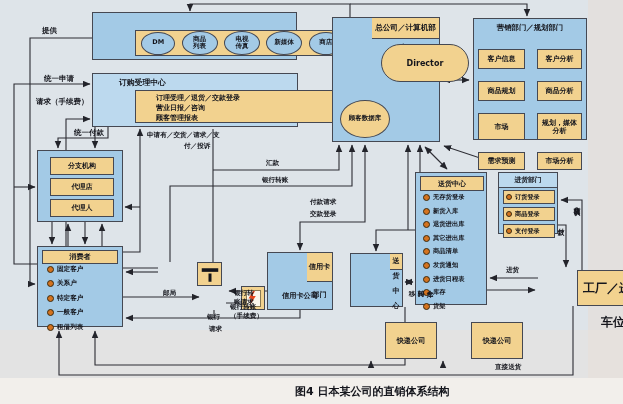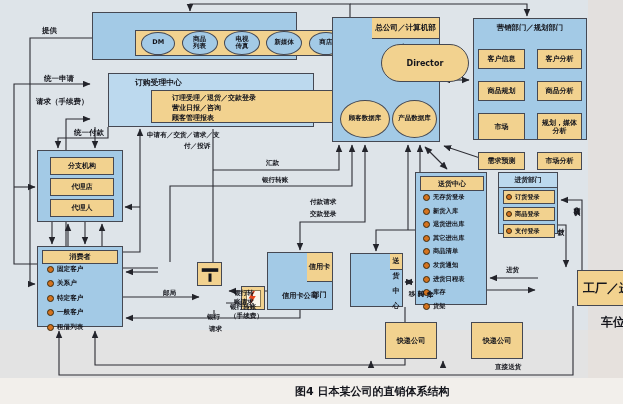--- a/index.html
+++ b/index.html
@@ -93,34 +93,33 @@
       <div class="oval" style="width:32px;height:21px;">DM</div>
       <div class="oval" style="width:34px;height:22px;">商品
 列表</div>
       <div class="oval" style="width:34px;height:22px;">电视
 传真</div>
       <div class="oval" style="width:34px;height:22px;">新媒体</div>
       <div class="oval" style="width:32px;height:21px;">商店</div>
     </div>
   </div>
 
-  <div class="box lblue" style="left:108px;top:73px;width:206px;height:54px;">
+  <div class="box lblue" style="left:92px;top:73px;width:206px;height:54px;">
     <div style="font-weight:bold;font-size:7.8px;padding:3px 0 0 26px;">订购受理中心</div>
     <div class="box tan" style="left:3px;top:16px;width:198px;height:33px;padding:2px 0 16px 20px;">
       <div style="font-weight:bold;font-size:7px;line-height:10px;">订理受理／退货／交款登录</div>
       <div style="font-weight:bold;font-size:7px;line-height:10px;">营业日报／咨询</div>
       <div style="font-weight:bold;font-size:7px;line-height:10px;">顾客管理报表</div>
     </div>
   </div>
 
   <div class="box blue" style="left:332px;top:17px;width:108px;height:125px;">
     <div class="tan hdr" style="border-bottom:1.2px solid #454852;height:20px;line-height:20px;font-size:7.6px;">总公司／计算机部门</div>
     <div class="box tan" style="left:9px;top:26px;width:88px;height:38px;border-radius:19px;display:flex;align-items:center;justify-content:center;font-weight:bold;font-size:8px;">Director</div>
     <div class="oval" style="position:absolute;left:7px;top:82px;width:48px;height:36px;background:#f2d28f;">顾客数据库</div>
-    <div class="oval" style="position:absolute;left:59px;top:82px;width:43px;height:36px;background:#f2d28f;">产品数据库</div>
   </div>
 
   <div class="box blue" style="left:473px;top:18px;width:114px;height:122px;">
     <div class="hdr" style="font-size:7.4px;height:17px;line-height:18px;">营销部门／规划部门</div>
     <div style="position:absolute;left:4px;top:18px;right:4px;bottom:4px;display:grid;grid-template-columns:45% 1fr;grid-template-rows:20px 20px 27px 18px;gap:12px;margin-top:12px;">
       <div class="cell">客户信息</div>
       <div class="cell">客户分析</div>
       <div class="cell">商品规划</div>
       <div class="cell">商品分析</div>
       <div class="cell">市场</div>

